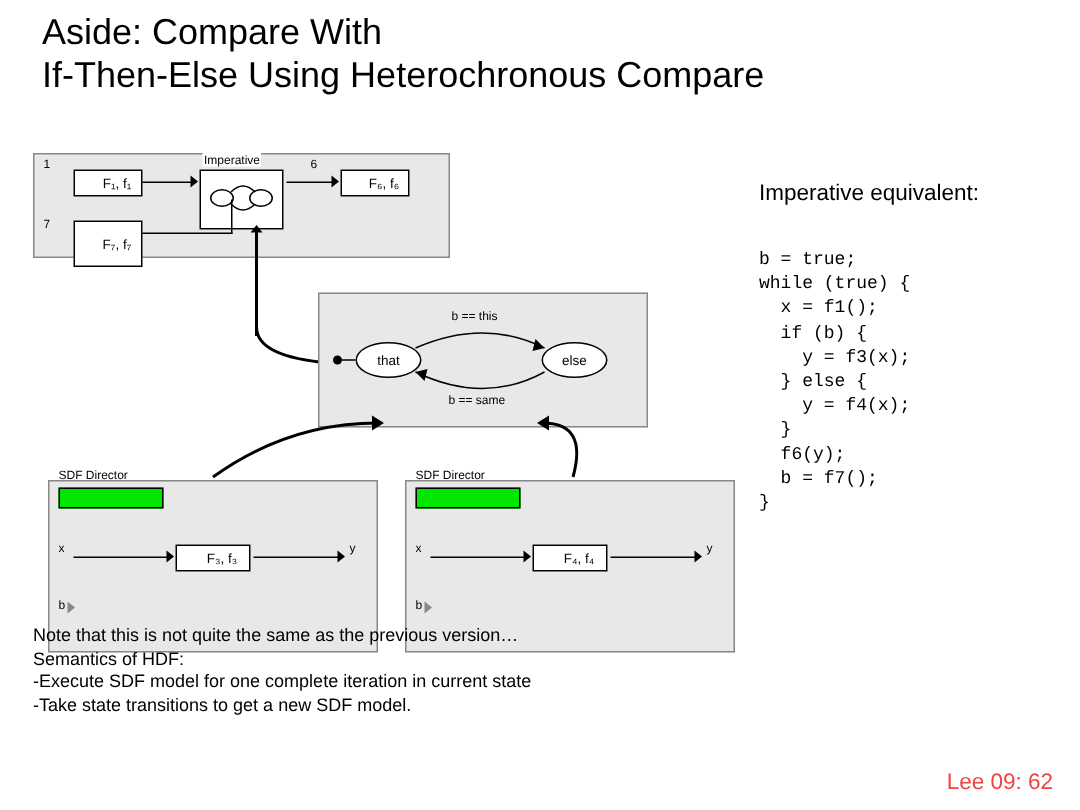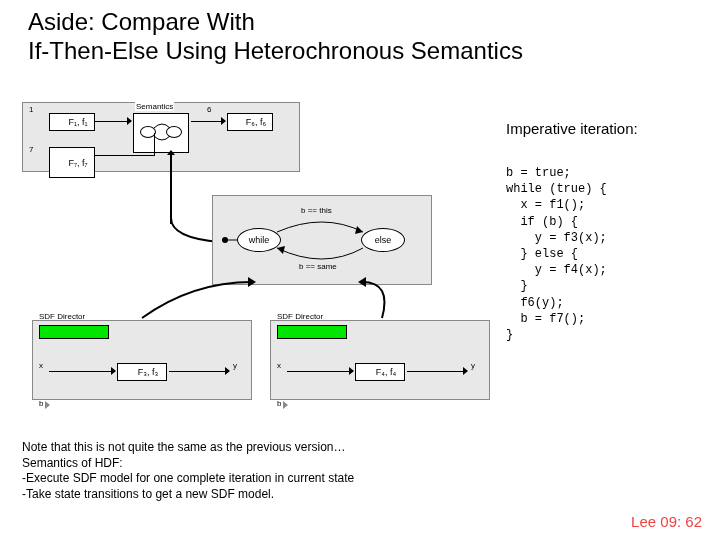--- a/index.html
+++ b/index.html
@@ -11,51 +11,51 @@
   .port-label { position: absolute; font-size: 8px; }
   .arrow { position: absolute; background: #000; }
   .modal { position: absolute; left: 110px; top: 10px; width: 56px; height: 40px; background: #fff; border: 1px solid #000; }
   .modal-label { position: absolute; left: 112px; top: -1px; font-size: 8px; background: #fff; padding: 0 1px; }
   .oval { position: absolute; border: 1px solid #000; border-radius: 50%; background: #fff; }
   .triangle-r { position: absolute; width: 0; height: 0; border-top: 4px solid transparent; border-bottom: 4px solid transparent; border-left: 5px solid #000; }
   .triangle-u { position: absolute; width: 0; height: 0; border-left: 4px solid transparent; border-right: 4px solid transparent; border-bottom: 5px solid #000; }
   .fsm-panel { position: absolute; left: 190px; top: 93px; width: 220px; height: 90px; background: #e8e8e8; border: 1px solid #888; }
   .state-oval { position: absolute; width: 44px; height: 24px; border: 1px solid #000; border-radius: 50%; background: #fff; font-size: 9px; display: flex; align-items: center; justify-content: center; }
   .fsm-label { position: absolute; font-size: 8px; }
-  .sdf-panel { position: absolute; width: 220px; height: 80px; background: #e8e8e8; border: 1px solid #888; }
+  .sdf-panel { position: absolute; width: 220px; height: 115px; background: #e8e8e8; border: 1px solid #888; }
   .sdf-left { left: 10px; top: 218px; }
   .sdf-right { left: 248px; top: 218px; }
   .director { position: absolute; left: 6px; top: 4px; width: 70px; height: 14px; background: #00e600; border: 1px solid #000; }
   .dir-label { position: absolute; left: 6px; top: -9px; font-size: 8px; }
   .big-arrow { position: absolute; background: #000; }
   .right-col { position: absolute; left: 506px; top: 120px; width: 200px; }
   .imp-label { font-size: 15px; color: #000; margin-bottom: 28px; }
   .code { font-family: "Courier New", monospace; font-size: 12px; white-space: pre; line-height: 1.35; }
-  .note { position: absolute; left: 22px; top: 440px; font-size: 12px; line-height: 1.3; width: 520px; }
+  .note { position: absolute; left: 22px; top: 416px; font-size: 12px; line-height: 1.3; width: 520px; }
   .footer { position: absolute; right: 18px; bottom: 10px; font-size: 15px; color: #ef4444; }
   svg.curve { position: absolute; overflow: visible; }
 </style>
 </head>
 <body>
 
 <div class="title">
   <span>Aside: Compare With</span><br>
-  <span>If-Then-Else Using Heterochronous Semantics</span>
+  <span>If-Then-Else Using Heterochronous Compare</span>
 </div>
 
 <div class="diagram-area">
 
   <div class="top-panel">
     <span class="port-label" style="left:6px;top:2px">1</span>
     <span class="port-label" style="left:184px;top:2px">6</span>
     <span class="port-label" style="left:6px;top:42px">7</span>
     <div class="block" style="left:26px;top:10px;width:46px;height:18px">F₁, f₁</div>
     <div class="block" style="left:204px;top:10px;width:46px;height:18px">F₆, f₆</div>
     <div class="block" style="left:26px;top:44px;width:46px;height:31px">F₇, f₇</div>
-    <span class="modal-label">Semantics</span>
+    <span class="modal-label">Imperative</span>
     <div class="modal">
       <div class="oval" style="left:6px;top:12px;width:16px;height:12px"></div>
       <div class="oval" style="left:32px;top:12px;width:16px;height:12px"></div>
       <svg class="curve" style="left:0;top:0" width="56" height="40">
         <path d="M20 14 Q28 6 36 14" stroke="#000" fill="none"></path>
         <path d="M36 22 Q28 30 20 22" stroke="#000" fill="none"></path>
       </svg>
     </div>
 
     <div class="arrow" style="left:72px;top:18px;width:36px;height:1px"></div>
@@ -66,21 +66,21 @@
     <div class="arrow" style="left:131px;top:30px;width:1px;height:23px"></div>
   </div>
 
   <div class="big-arrow" style="left:148px;top:52px;width:2px;height:70px"></div>
   <div class="triangle-u" style="left:145px;top:48px"></div>
   <svg class="curve" style="left:148px;top:116px" width="60" height="30">
     <path d="M1 0 Q1 20 50 24" stroke="#000" stroke-width="2" fill="none"></path>
   </svg>
 
   <div class="fsm-panel">
-    <div class="state-oval" style="left:24px;top:32px">while</div>
+    <div class="state-oval" style="left:24px;top:32px">that</div>
     <div class="state-oval" style="left:148px;top:32px">else</div>
     <span class="fsm-label" style="left:88px;top:10px">b == this</span>
     <span class="fsm-label" style="left:86px;top:66px">b == same</span>
     <svg class="curve" style="left:0;top:0" width="220" height="90">
       <path d="M64 36 Q110 16 150 36" stroke="#000" fill="none"></path>
       <polygon points="150,36 144,30 142,38" fill="#000"></polygon>
       <path d="M150 52 Q110 74 64 52" stroke="#000" fill="none"></path>
       <polygon points="64,52 70,58 72,50" fill="#000"></polygon>
       <circle cx="12" cy="44" r="3" fill="#000"></circle>
       <line x1="15" y1="44" x2="24" y2="44" stroke="#000"></line>
@@ -120,21 +120,21 @@
     <div class="arrow" style="left:16px;top:50px;width:66px;height:1px"></div>
     <div class="triangle-r" style="left:78px;top:46px"></div>
     <div class="arrow" style="left:136px;top:50px;width:60px;height:1px"></div>
     <div class="triangle-r" style="left:192px;top:46px"></div>
     <div class="triangle-r" style="left:12px;top:80px;border-left-color:#888"></div>
   </div>
 
 </div>
 
 <div class="right-col">
-  <div class="imp-label">Imperative iteration:</div>
+  <div class="imp-label">Imperative equivalent:</div>
   <div class="code">b = true;
 while (true) {
   x = f1();
   if (b) {
     y = f3(x);
   } else {
     y = f4(x);
   }
   f6(y);
   b = f7();

